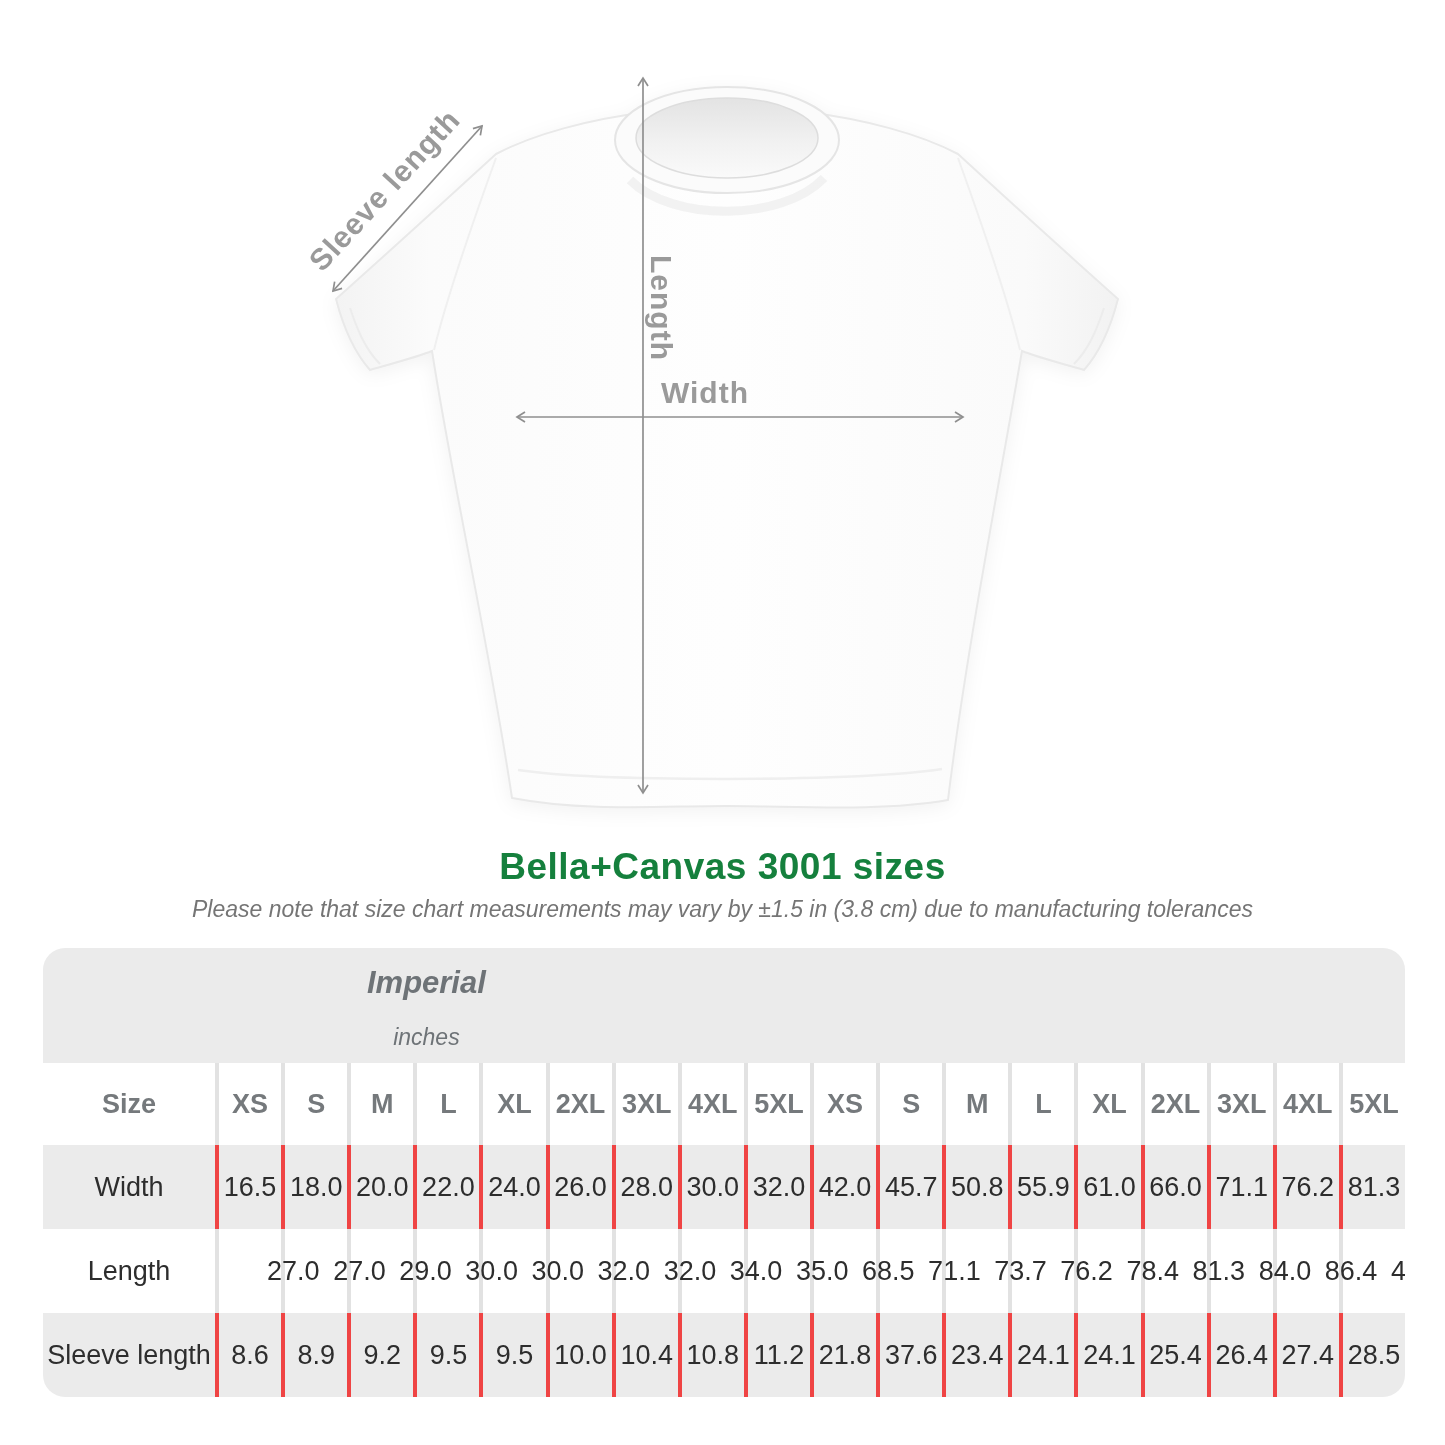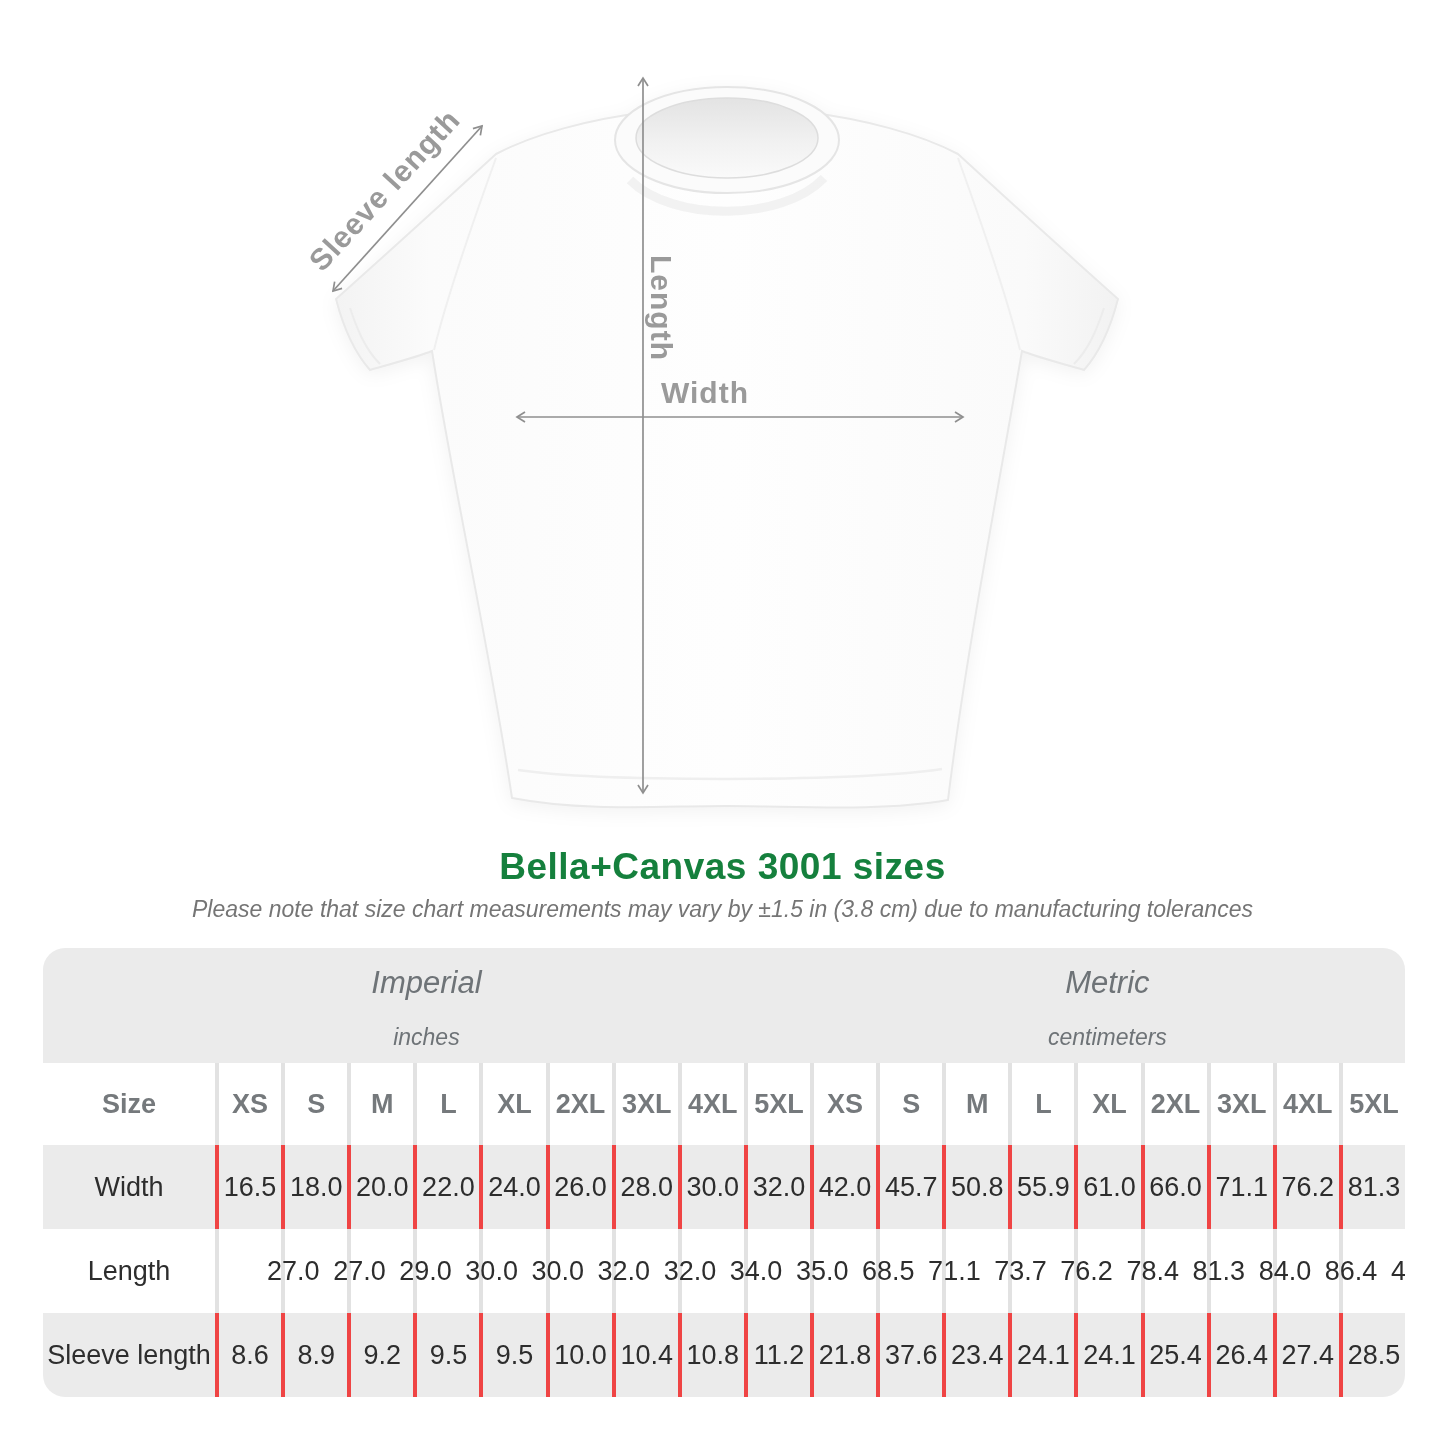--- a/index.html
+++ b/index.html
@@ -25,21 +25,21 @@
   }
   
   .table-card{
     position:absolute;left:43px;top:948px;width:1362px;
     border-radius:22px;overflow:hidden;
   }
   .band{display:flex;height:115px;background:#ebebeb;}
   .band-half{display:flex;flex-direction:column;align-items:center;justify-content:center;padding-top:4px;}
   .band-left{width:56.3%;}
   .band-right{width:43.7%;}
-  .band-title{font-size:31px;font-weight:normal;font-style:italic;color:#6e7377;}
+  .band-title{font-size:31px;font-weight:bold;font-style:italic;color:#6e7377;}
   .band-unit{font-size:23px;font-style:italic;color:#6e7377;margin-top:23px;}
   table.size-table{width:100%;border-collapse:separate;border-spacing:0;table-layout:fixed;}
   .size-table th,.size-table td{
     text-align:center;vertical-align:middle;padding:0;
     font-size:27px;color:#2d2d2d;font-weight:normal;
   }
   tr.size-row th{background:#ffffff;height:82px;font-weight:bold;color:#75797c;}
   tr.data-row td{height:84px;}
   tr.row-g td{background:#ebebeb;}
   tr.row-w td{background:#ffffff;}
@@ -108,24 +108,20 @@
 
 <div class="page-title">Bella+Canvas 3001 sizes</div>
 <div class="page-subtitle">Please note that size chart measurements may vary by ±1.5 in (3.8 cm) due to manufacturing tolerances</div>
 
 <div class="table-card">
 
   <div class="band">
     <div class="band-half band-left">
       <div class="band-title">Imperial</div>
       <div class="band-unit">inches</div>
-    </div>
-    <div class="band-half band-right">
-      <div class="band-title">Metric</div>
-      <div class="band-unit">centimeters</div>
     </div>
   </div>
 
   <table class="size-table">
     <colgroup>
       <col style="width:12.63%">
       <col style="width:4.854%">
         <col style="width:4.854%">
         <col style="width:4.854%">
       <col style="width:4.854%">

